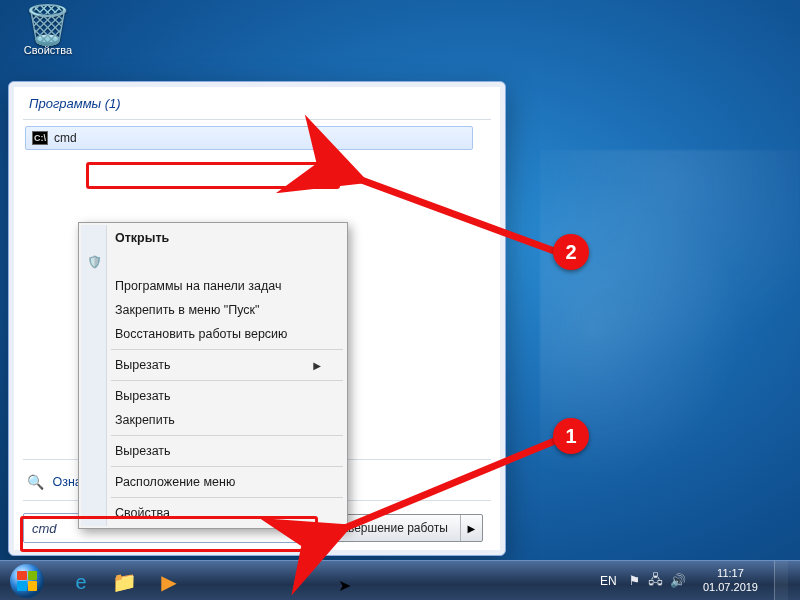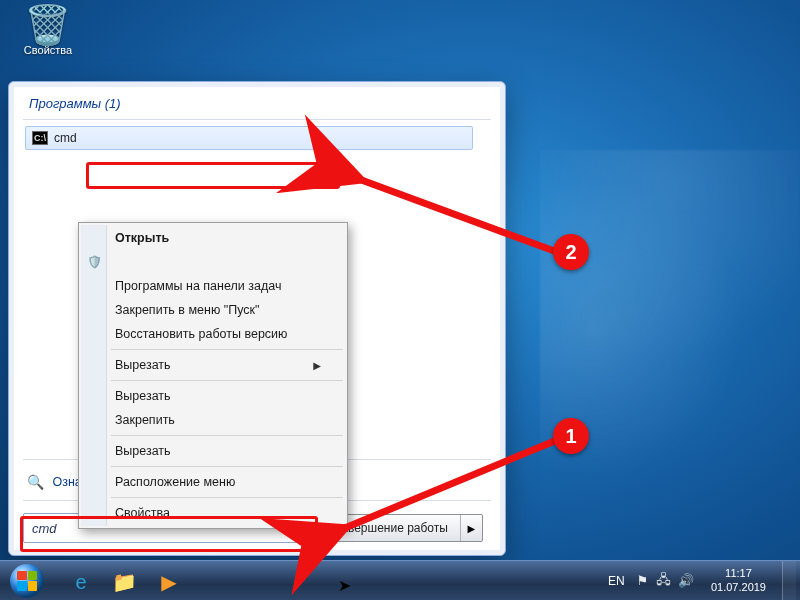--- a/index.html
+++ b/index.html
@@ -189,21 +189,21 @@
   display:flex; align-items:center; justify-content:center;
   font-size:20px;
   border-radius:2px;
 }
 .tb-icon.ie { color:#2a9fd6; }
 .tb-icon.explorer { color:#f7d97a; }
 .tb-icon.wmp { color:#f79b2a; }
 
 .systray {
   margin-left:auto; display:flex; align-items:center;
-  color:#fff; gap:8px; padding-right:4px;
+  color:#fff; gap:8px; padding-right:12px;
 }
 .tray-icon { font-size:13px; opacity:0.9; }
 .lang { font-size:12px; padding:0 4px; }
 .clock { font-size:11px; text-align:center; line-height:1.25; padding:0 8px; }
 .showdesk { width:14px; height:40px; border-left:1px solid rgba(255,255,255,0.25); background:rgba(255,255,255,0.05);}
 .cursor { position:absolute; font-size:16px; color:#000; z-index:20; }
 </style>
 </head>
 <body>
 

